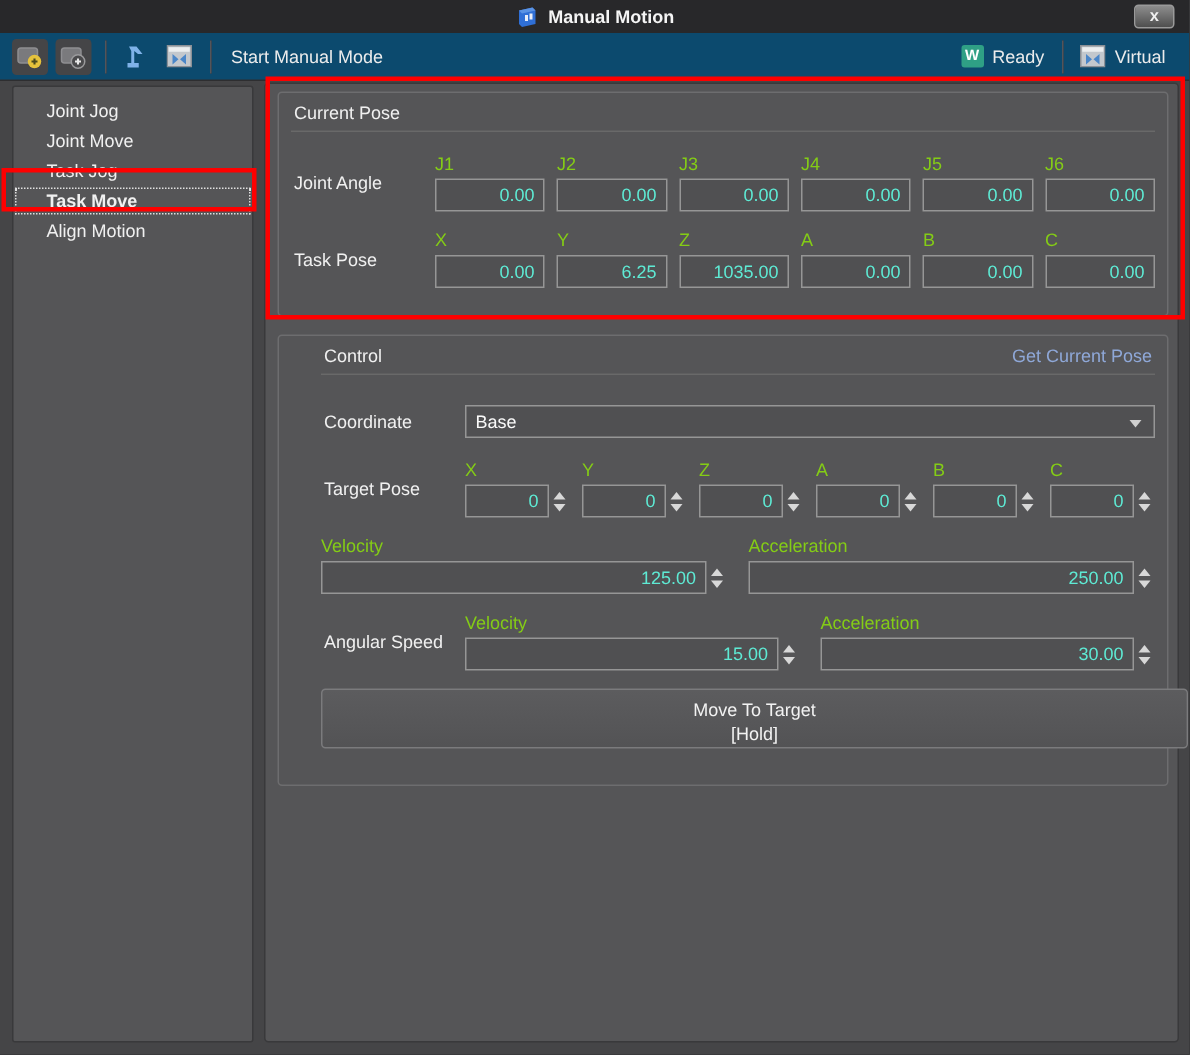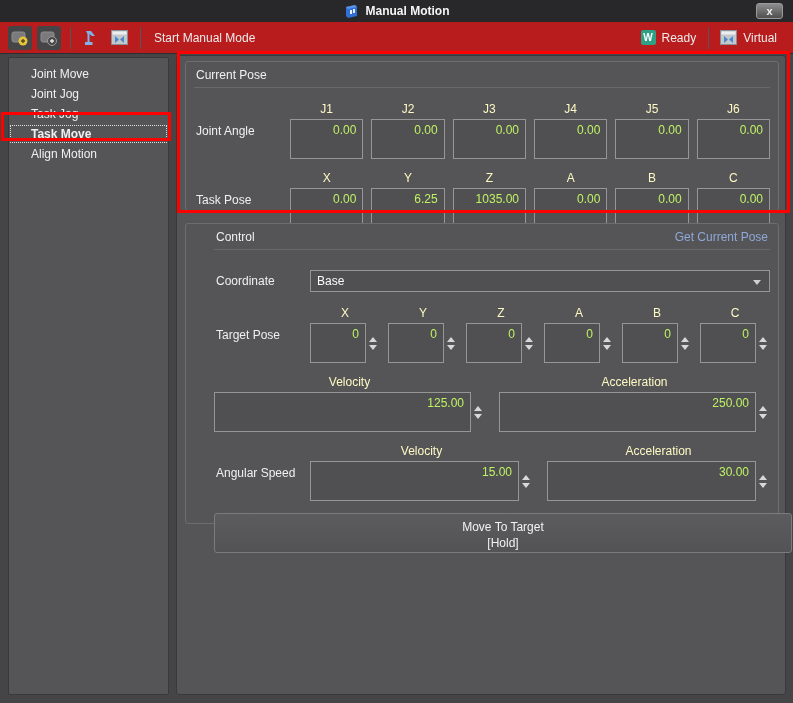--- a/index.html
+++ b/index.html
@@ -9,21 +9,21 @@
 
   
   .titlebar { position:absolute; left:0; top:0; width:793px; height:22px; background:#28282a;
               display:flex; align-items:center; padding:0 6px;justify-content:center; }
   .titlebar .apptitle { color:#f5f5f5; font-size:12px; font-weight:bold; margin-left:6px; }
   .closebtn { position:absolute; right:10px; top:3px; width:27px; height:16px;
               background:linear-gradient(#8d8d8d,#4f4f4f); border:1px solid #9a9a9a; border-radius:3px;
               color:#f0f0f0; font-size:11px; font-weight:bold; text-align:center; line-height:14px; cursor:pointer; }
 
   
-  .toolbar { position:absolute; left:0; top:22px; width:793px; height:32px; background:#b91c1c;
+  .toolbar { position:absolute; left:0; top:22px; width:793px; height:32px; background:#0c4a6e;
              border-bottom:1px solid #2e2e30; display:flex; align-items:center; padding:0 8px; }
   .tbtn { width:24px; height:24px; border-radius:3px; display:flex; align-items:center; justify-content:center;
           margin-right:5px; cursor:pointer; background:#454547; }
   .tbtn.flat { background:transparent; }
   .tsep { width:1px; height:22px; background:#2c2c2e; border-right:1px solid #55555a; margin:0 7px 0 4px; }
   .tlabel { color:#ececec; font-size:12px; margin-left:6px; cursor:pointer; }
   .tb-right { margin-left:auto; display:flex; align-items:center; }
   .wbadge { width:15px; height:15px; background:#2fa085; border-radius:2px; color:#fff; font-size:10px;
             font-weight:bold; text-align:center; line-height:15px; }
   .statustxt { color:#ececec; font-size:12px; margin:0 8px 0 6px; }
@@ -42,22 +42,22 @@
   .group-cp { top:5px; height:150px; }
   .group-ctrl { top:167px; height:301px;padding-left:28px; }
   .ghead { display:flex; align-items:center; height:26px; border-bottom:1px solid #696969; padding:0 2px; }
   .gtitle { color:#f0f0f0; font-size:12px; }
   .glink { margin-left:auto; color:#8fa8d8; font-size:12px; cursor:pointer; }
 
   .row { display:flex; margin-top:12px; }
   .rowlabel { width:96px; color:#f0f0f0; font-size:12px; display:flex; align-items:center; padding-left:2px; }
   .fields { flex:1; display:grid; grid-template-columns:repeat(6,1fr); column-gap:8px; }
   .fields2 { flex:1; display:grid; grid-template-columns:repeat(2,1fr); column-gap:14px; }
-  .flabel { color:#fef9c3; font-size:12px; height:17px;text-align:center; }
-  .fbox { height:40px; background:#505052; border:1px solid #969696; color:#bef264; font-size:12px;
+  .flabel { color:#84cc16; font-size:12px; height:17px; }
+  .fbox { height:22px; background:#505052; border:1px solid #969696; color:#5eead4; font-size:12px;
           text-align:right; line-height:20px; padding-right:6px; cursor:text; }
   .spin { display:flex; align-items:stretch; }
   .spin .fbox { flex:1; }
   .spinbtns { width:14px; display:flex; flex-direction:column; align-items:center; justify-content:center;
               row-gap:3px; cursor:pointer; }
   .arr-up { width:0; height:0; border-left:4px solid transparent; border-right:4px solid transparent;
             border-bottom:5px solid #d8d8d8; }
   .arr-dn { width:0; height:0; border-left:4px solid transparent; border-right:4px solid transparent;
             border-top:5px solid #d8d8d8; }
 
@@ -139,22 +139,22 @@
           <rect x="1.5" y="1.5" width="14" height="3" fill="#eceeef"></rect>
           <path d="M4 6 l4 3.5 -4 3.5 z" fill="#4a86c8"></path>
           <path d="M13 6 l-4 3.5 4 3.5 z" fill="#4a86c8"></path>
         </svg>
       </span>
       <span class="statustxt">Virtual</span>
     </div>
   </div>
 
   <div class="sidebar">
+    <div class="nav-item">Joint Jog</div>
     <div class="nav-item">Joint Move</div>
-    <div class="nav-item">Joint Jog</div>
     <div class="nav-item">Task Jog</div>
     <div class="nav-item selected">Task Move</div>
     <div class="nav-item">Align Motion</div>
   </div>
 
   <div class="main">
 
     <div class="group group-cp">
       <div class="ghead">
         <span class="gtitle">Current Pose</span>

